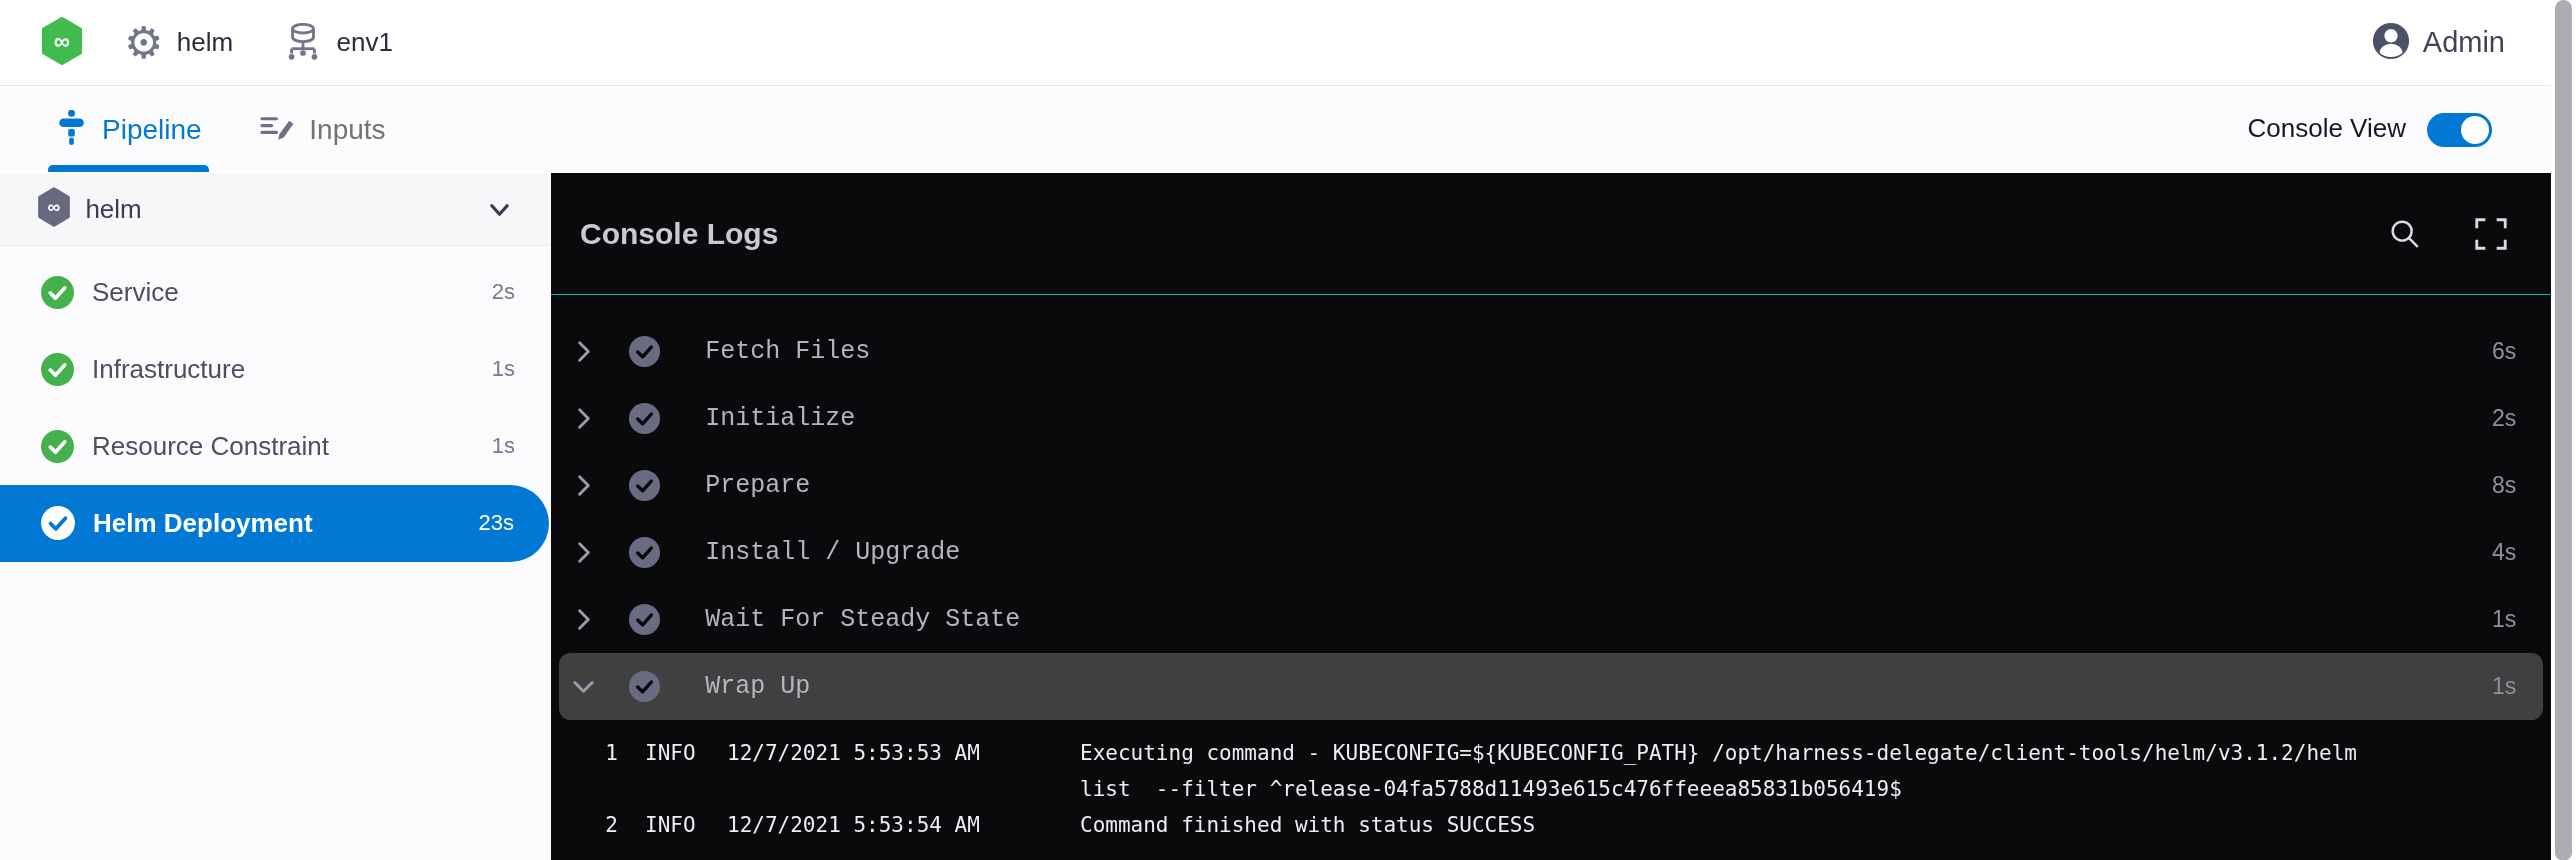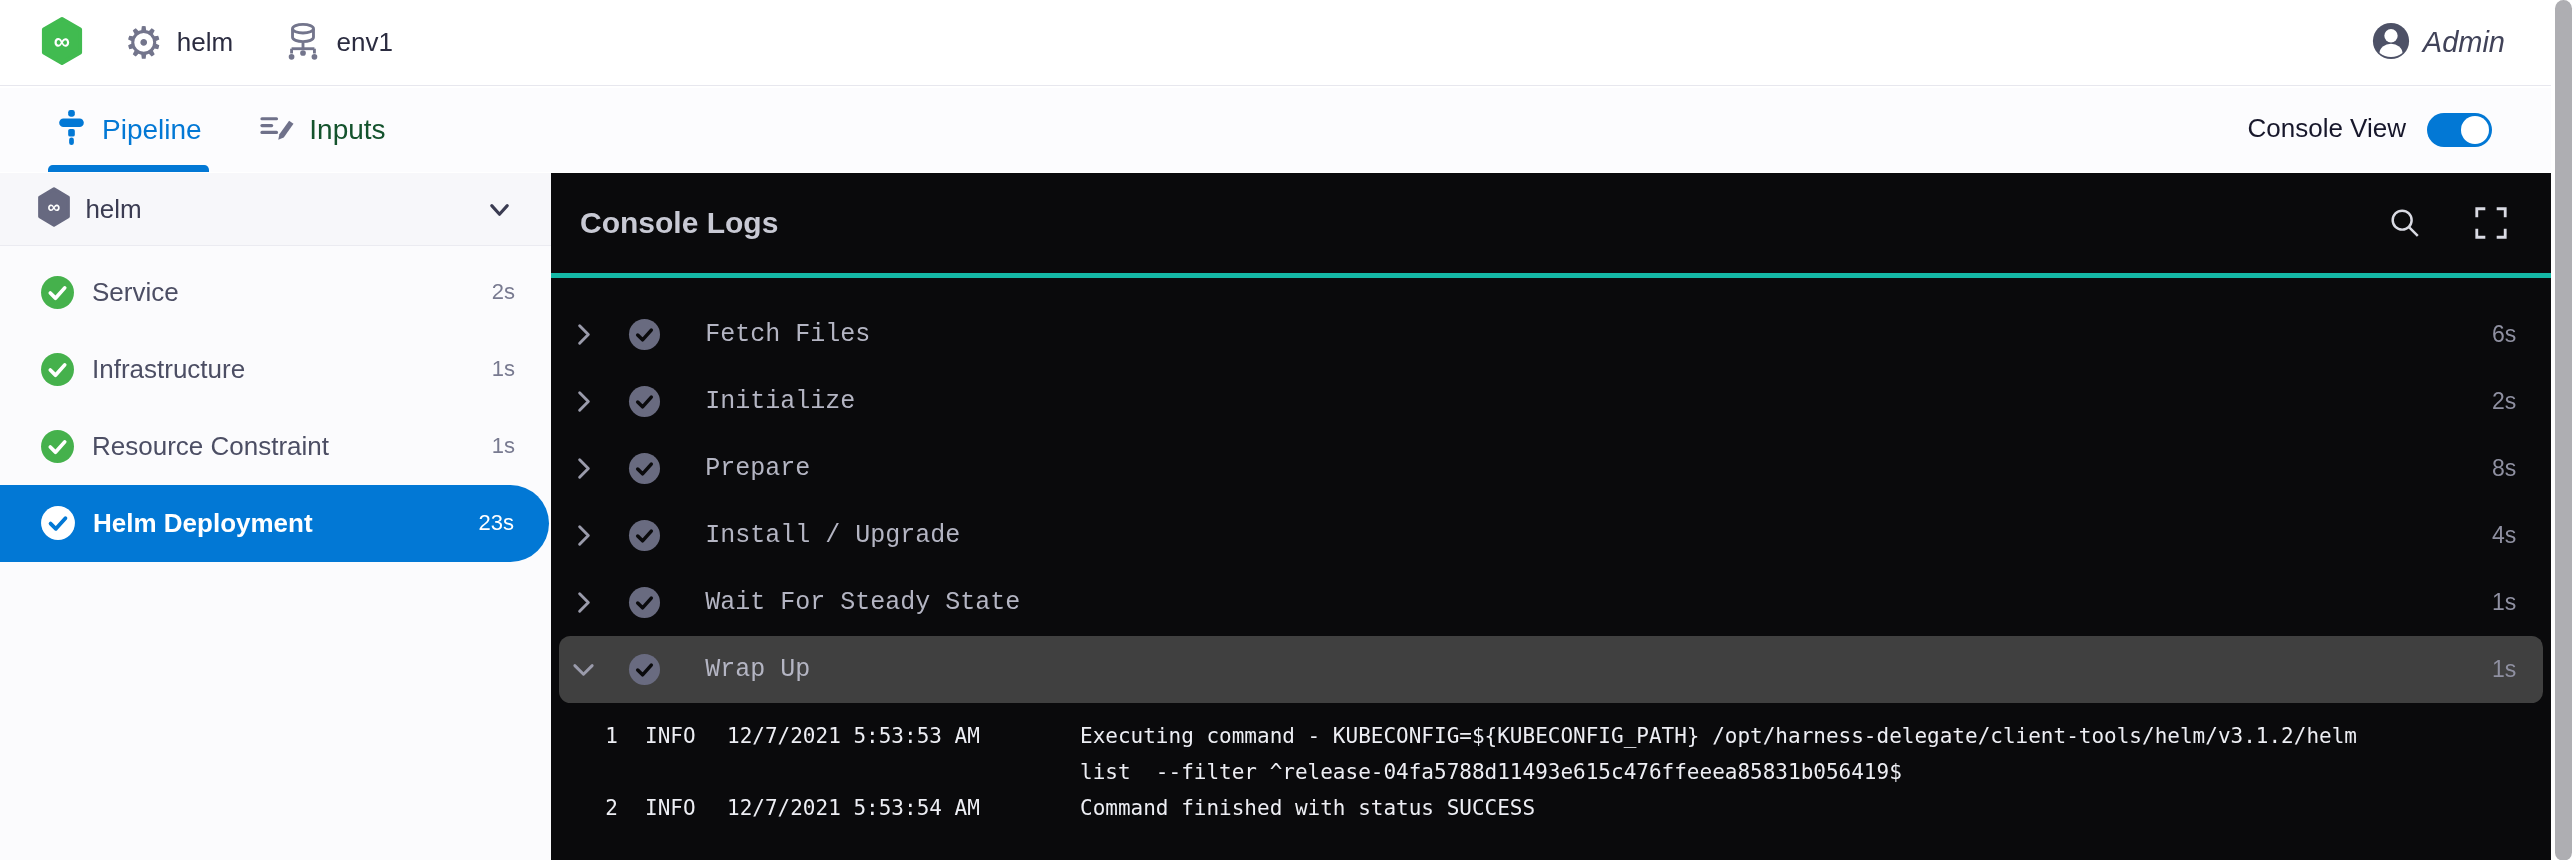--- a/index.html
+++ b/index.html
@@ -15,34 +15,34 @@
     position: absolute; top: 0; left: 0;
     width: 2551px; height: 86px;
     background: #ffffff;
     border-bottom: 1.9px solid #e7e7ee;
     display: flex; align-items: center;
   }
   .topbar-left { display: flex; align-items: center; padding-left: 40px; }
   .gear-glyph { font-size: 44px; color: #73758c; margin-left: 40px; line-height: 1; }
   .tb-label { font-size: 26px; color: #2b2c40; margin-left: 13.4px; }
   .env-icon-wrap { margin-left: 50px; display: flex; align-items: center; }
-  .topbar-right { margin-left: auto; display: flex; align-items: center; gap: 12px; padding-right: 46px; font-style: italic; }
+  .topbar-right { margin-left: auto; display: flex; align-items: center; gap: 12px; padding-right: 46px; }
   .admin-label { font-size: 29px; color: #414359; }
 
   
   .tabbar {
     position: absolute; top: 88px; left: 0;
     width: 2551px; height: 84px;
     background: #fcfcfe;
     display: flex; align-items: center;
   }
   .tab { position: relative; height: 100%; display: flex; align-items: center; gap: 15.3px; padding: 0 7.7px; cursor: pointer; }
   .tab-pipeline { margin-left: 48px; }
   .tab-inputs { margin-left: 42px; }
-  .tab-label { font-size: 28px; color: #14532d; font-weight: 500; }
+  .tab-label { font-size: 28px; color: #737373; font-weight: 500; }
   .tab.active .tab-label { color: #0278d5; font-weight: 400; }
   .tab-underline {
     position: absolute; left: 0; right: 0; bottom: 0; height: 6.7px;
     background: #0278d5; border-radius: 4.8px 4.8px 0 0;
   }
   .consoleview { margin-left: auto; display: flex; align-items: flex-start; gap: 21px; padding-right: 59px; }
   .consoleview-label { font-size: 26px; color: #17172b; }
   .toggle { width: 65px; height: 34px; border-radius: 17px; background: #0278d5; position: relative; cursor: pointer; }
   .toggle-knob { position: absolute; top: 2.9px; right: 2.9px; width: 28px; height: 28px; border-radius: 50%; background: #fff; }
 
@@ -77,23 +77,23 @@
   .side-item.selected .s-label { color: #ffffff; font-weight: 600; }
   .side-item.selected .s-dur { color: #ffffff; }
 
   
   .console {
     position: absolute; top: 173px; left: 551px;
     width: 2000px; height: 688px;
     background: #0a0a0c;
   }
   .console-header {
-    height: 105px; display: flex; align-items: center;
+    height: 122px; display: flex; align-items: center;
     padding: 0 42px 0 29px;
-    border-bottom: 5px solid #14b8a6;
+    border-bottom: 1px solid #14b8a6;
   }
   .console-title { font-size: 30px; font-weight: 700; color: #c8c9d4; }
   .console-actions { margin-left: auto; display: flex; align-items: center; gap: 50px; }
   .console-actions .act { display: flex; cursor: pointer; }
 
   .steps { padding-top: 23px; }
   .step-row {
     height: 67px; margin: 0 7.7px; border-radius: 11.5px;
     display: flex; align-items: center;
     padding-right: 27px; cursor: pointer;

